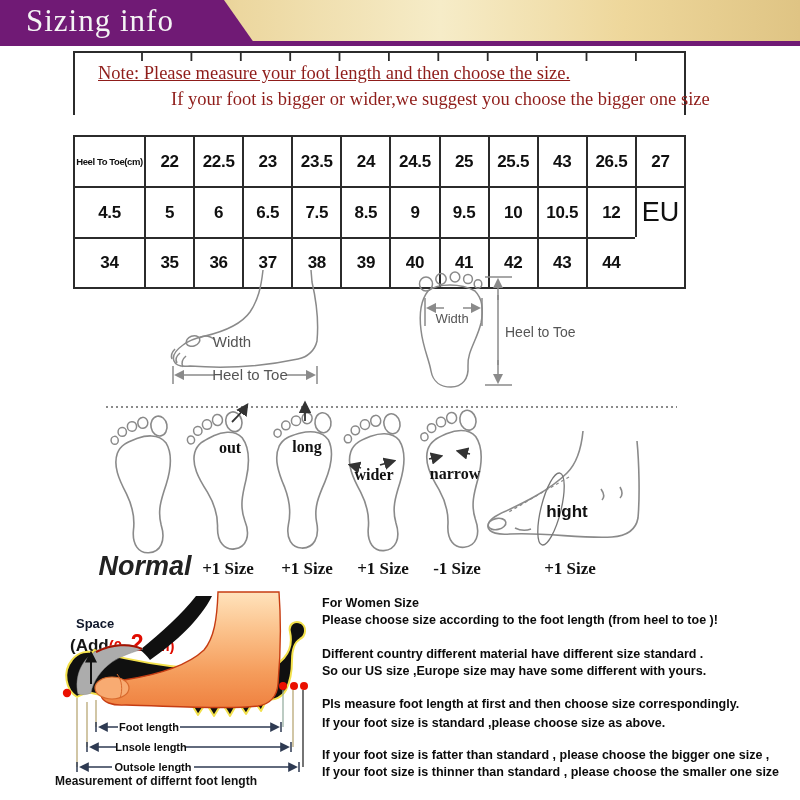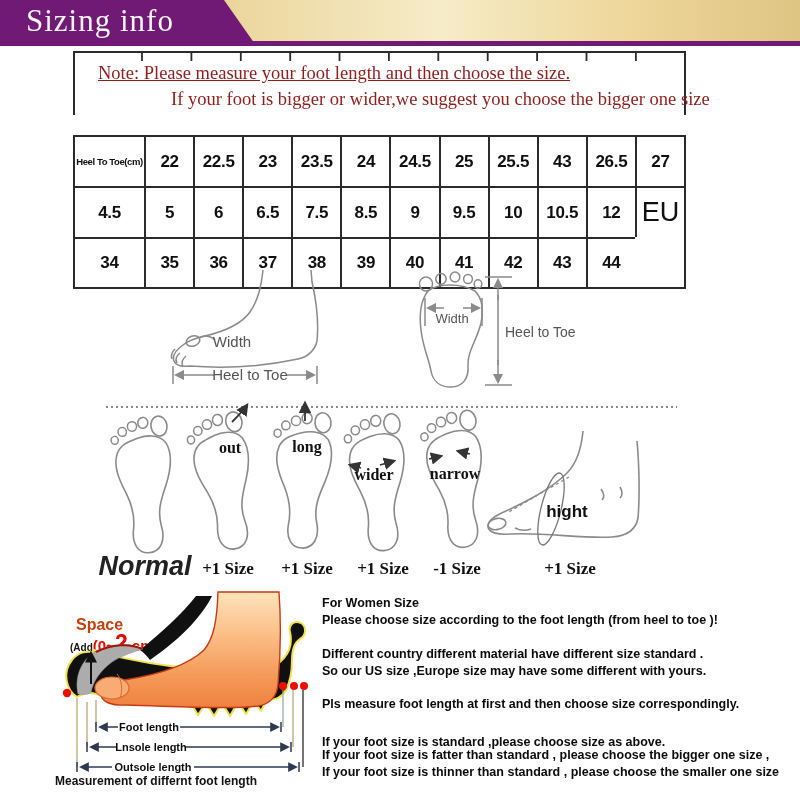--- a/index.html
+++ b/index.html
@@ -30,23 +30,23 @@
   .cell{border-left:2px solid #2b2b2b;border-top:2px solid #2b2b2b;}
   .cell:nth-child(12n+1){border-left:none;}
   .cell:nth-child(-n+12){border-top:none;}
   .rl0{font-size:9.5px;font-weight:700;letter-spacing:-0.4px;white-space:nowrap;}
   .rl1,.rl2{font-size:27px;font-weight:400;letter-spacing:0;}
 
   
   .info-line{position:absolute;left:322px;color:#0b0b0b;font-size:12.5px;font-weight:700;white-space:nowrap;}
 
   
-  .space-label{position:absolute;left:76px;top:616px;font-size:16px;font-weight:700;color:#c2410c;}
+  .space-label{position:absolute;left:76px;top:616px;font-size:13px;font-weight:700;color:#0f172a;}
   .add-line{position:absolute;left:70px;top:630px;white-space:nowrap;}
-  .add-prefix{font-size:10px;font-weight:700;color:#151515;}
+  .add-prefix{font-size:17px;font-weight:700;color:#151515;}
   .add-range{font-size:15px;font-weight:700;color:#e00c00;}
   .add-big{font-size:23px;font-weight:700;color:#e00c00;}
   .add-unit{font-size:15px;font-weight:700;color:#e00c00;}
   .caption{position:absolute;left:55px;top:774px;font-size:12px;font-weight:700;color:#111;}
 
   svg{position:absolute;left:0;top:0;}
   svg text{font-family:"Liberation Sans",sans-serif;}
   .serifb{font-family:"Liberation Serif",serif;font-weight:bold;}
 </style>
 </head>
@@ -98,21 +98,21 @@
     <div class="cell val">42</div>
     <div class="cell val">43</div>
     <div class="cell val">44</div>
   </div>
 
 <div class="info-line" style="top:596px">For Women Size</div>
 <div class="info-line" style="top:613px">Please choose size according to the foot length (from heel to toe )!</div>
 <div class="info-line" style="top:647px">Different country different material have different size standard .</div>
 <div class="info-line" style="top:664px">So our US size ,Europe size may have some different with yours.</div>
 <div class="info-line" style="top:697px">Pls measure foot length at first and then choose size correspondingly.</div>
-<div class="info-line" style="top:735px">If your foot size is standard ,please choose size as above.</div>
+<div class="info-line" style="top:716px">If your foot size is standard ,please choose size as above.</div>
 <div class="info-line" style="top:748px">If your foot size is fatter than standard , please choose the bigger one size ,</div>
 <div class="info-line" style="top:765px">If your foot size is thinner than standard , please choose the smaller one size</div>
 
 <div class="space-label">Space</div>
 <div class="add-line"><span class="add-prefix">(Add</span><span class="add-range">(0~</span><span class="add-big">2</span><span class="add-unit"> cm)</span></div>
 <div class="caption">Measurement of differnt foot length</div>
 
 <svg width="800" height="800" viewBox="0 0 800 800">
   <defs>
     <marker id="ah-gray" viewBox="0 0 10 10" refX="8" refY="5" markerWidth="7" markerHeight="7" orient="auto">

